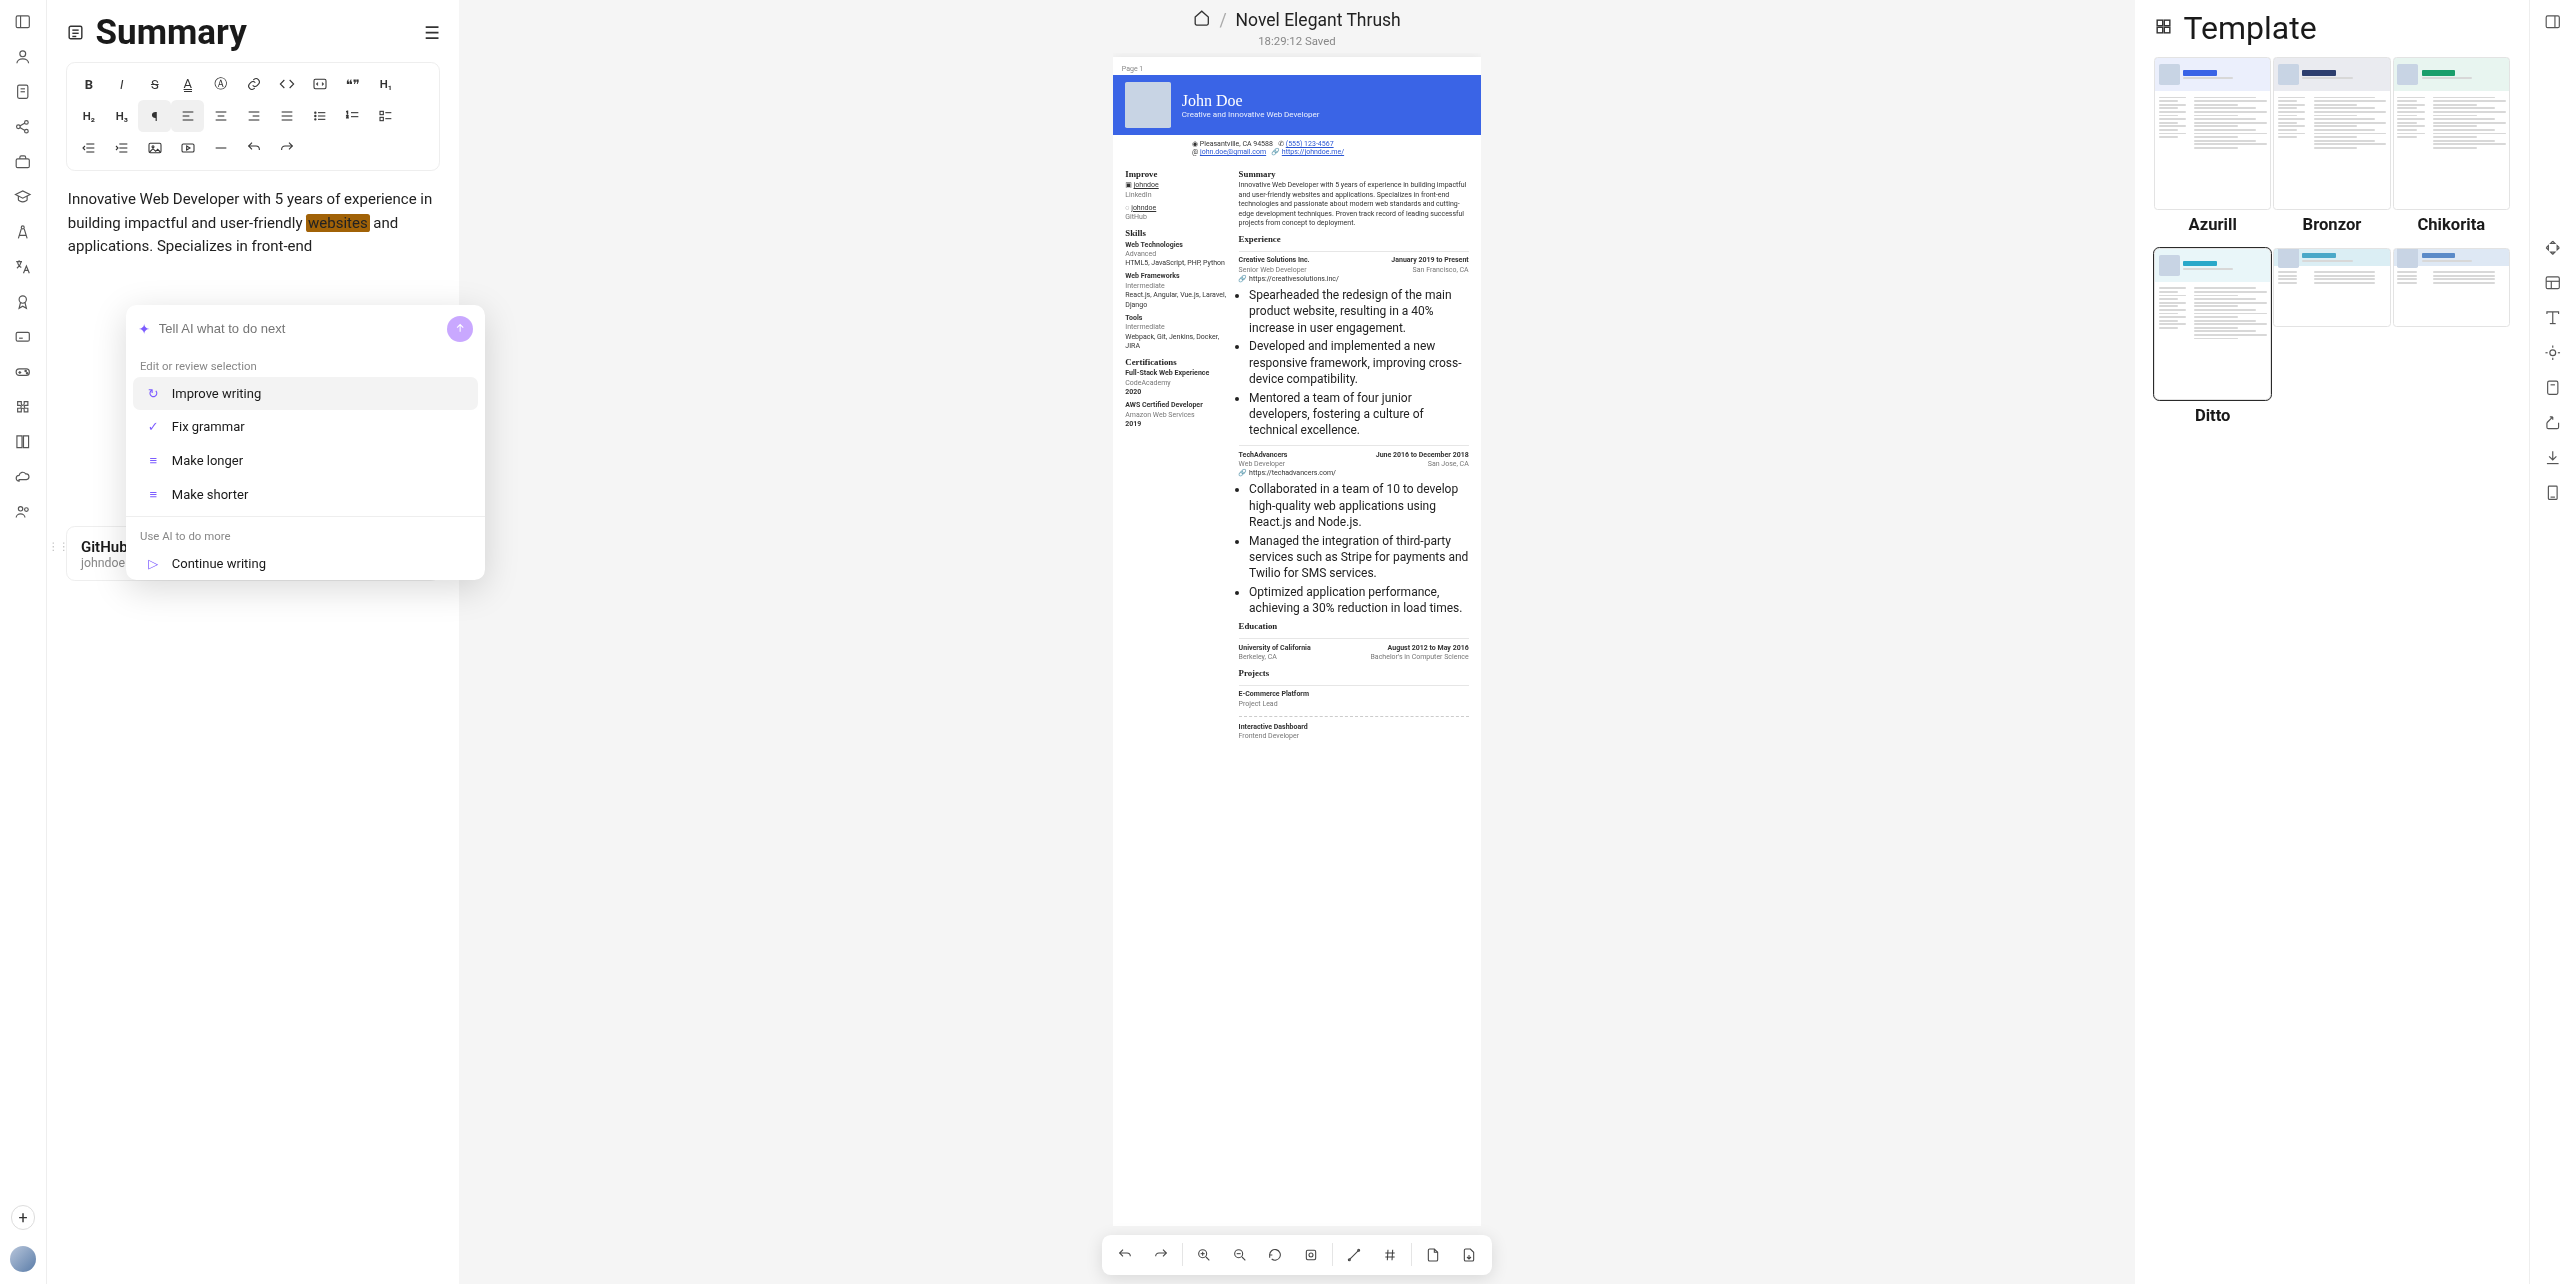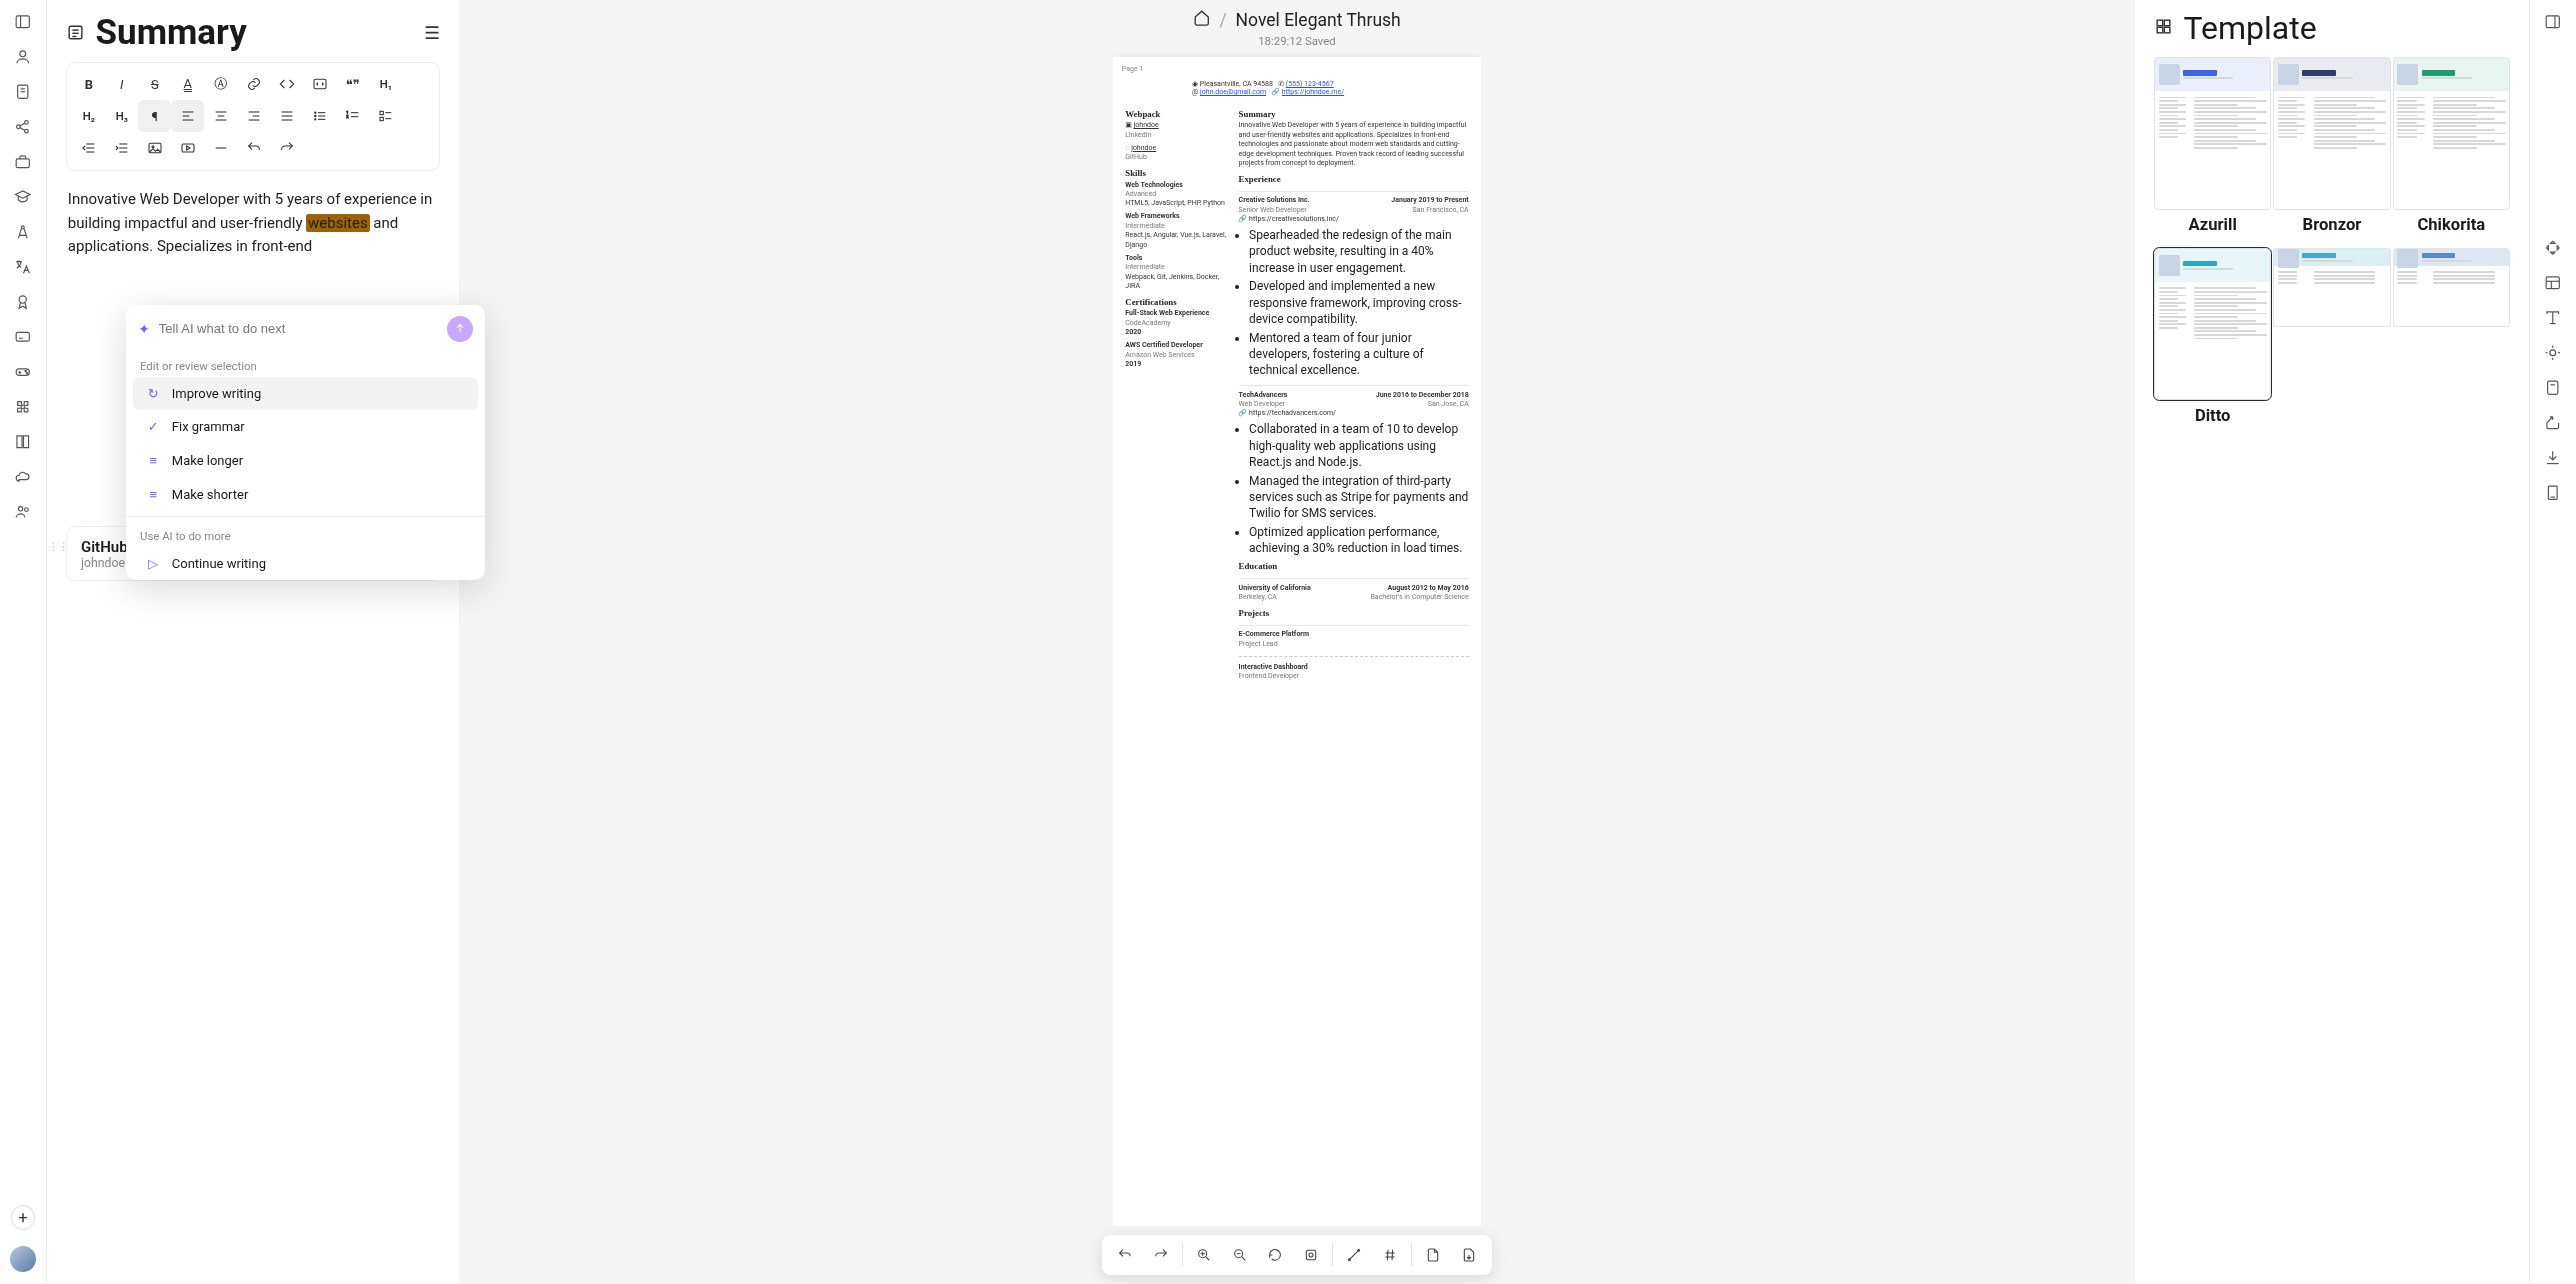--- a/index.html
+++ b/index.html
@@ -424,27 +424,34 @@
             </svg></span>
         <span class="slash">/</span>
         <span>Novel Elegant Thrush</span>
       </div>
       <div class="doc-sub">18:29:12 Saved</div>
     </div>
 
     <div class="page-wrap">
       <div class="page">
         <div class="pnum">Page 1</div>
+        <div class="hero">
+          <div class="ph"></div>
+          <div>
+            <div class="name">John Doe</div>
+            <div class="tag">Creative and Innovative Web Developer</div>
+          </div>
+        </div>
         <div class="contact">
           ◉ <span>Pleasantville, CA 94588</span> &nbsp; ✆ <a>(555) 123-4567</a><br>
           @ <a>john.doe@gmail.com</a> &nbsp; 🔗 <a>https://johndoe.me/</a>
         </div>
         <div class="cols">
           <div class="lc">
-            <h4>Webpack</h4>
+            <h4>Improve</h4>
             <div class="small">▣ <u>johndoe</u><br><span class="mut">LinkedIn</span></div>
             <div class="small" style="margin-top:3.5px">◌ <u>johndoe</u><br><span class="mut">GitHub</span></div>
             <h4>Skills</h4>
             <div class="small"><b>Web Technologies</b><br><span class="mut">Advanced</span><br><span>HTML5, JavaScript, PHP, Python</span></div>
             <div class="small" style="margin-top:3.5px"><b>Web Frameworks</b><br><span class="mut">Intermediate</span><br><span>React.js, Angular, Vue.js, Laravel, Django</span></div>
             <div class="small" style="margin-top:3.5px"><b>Tools</b><br><span class="mut">Intermediate</span><br><span>Webpack, Git, Jenkins, Docker, JIRA</span></div>
             <h4>Certifications</h4>
             <div class="small"><b>Full-Stack Web Experience</b><br><span class="mut">CodeAcademy</span><br><b>2020</b></div>
             <div class="small" style="margin-top:3.5px"><b>AWS Certified Developer</b><br><span class="mut">Amazon Web Services</span><br><b>2019</b></div>
           </div>

